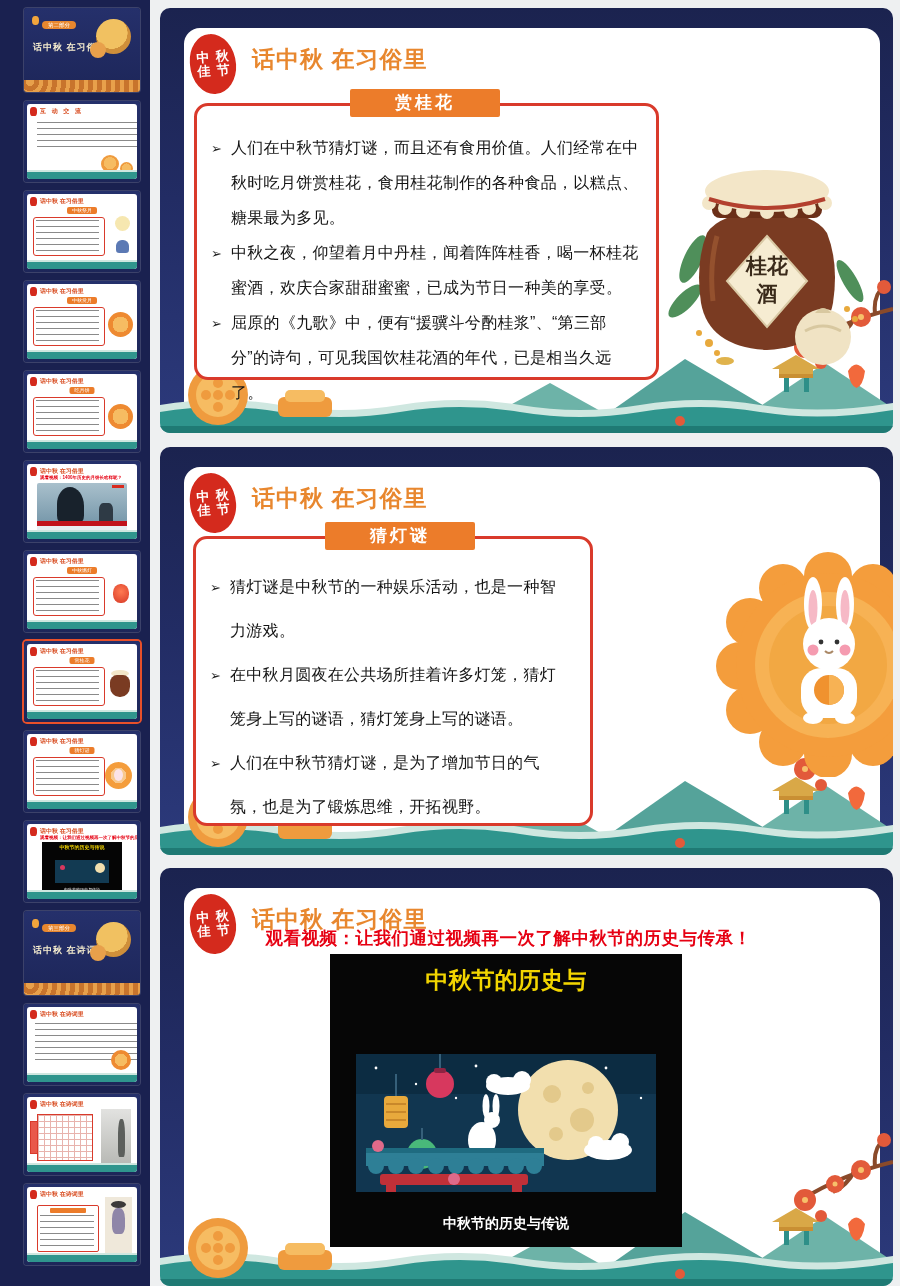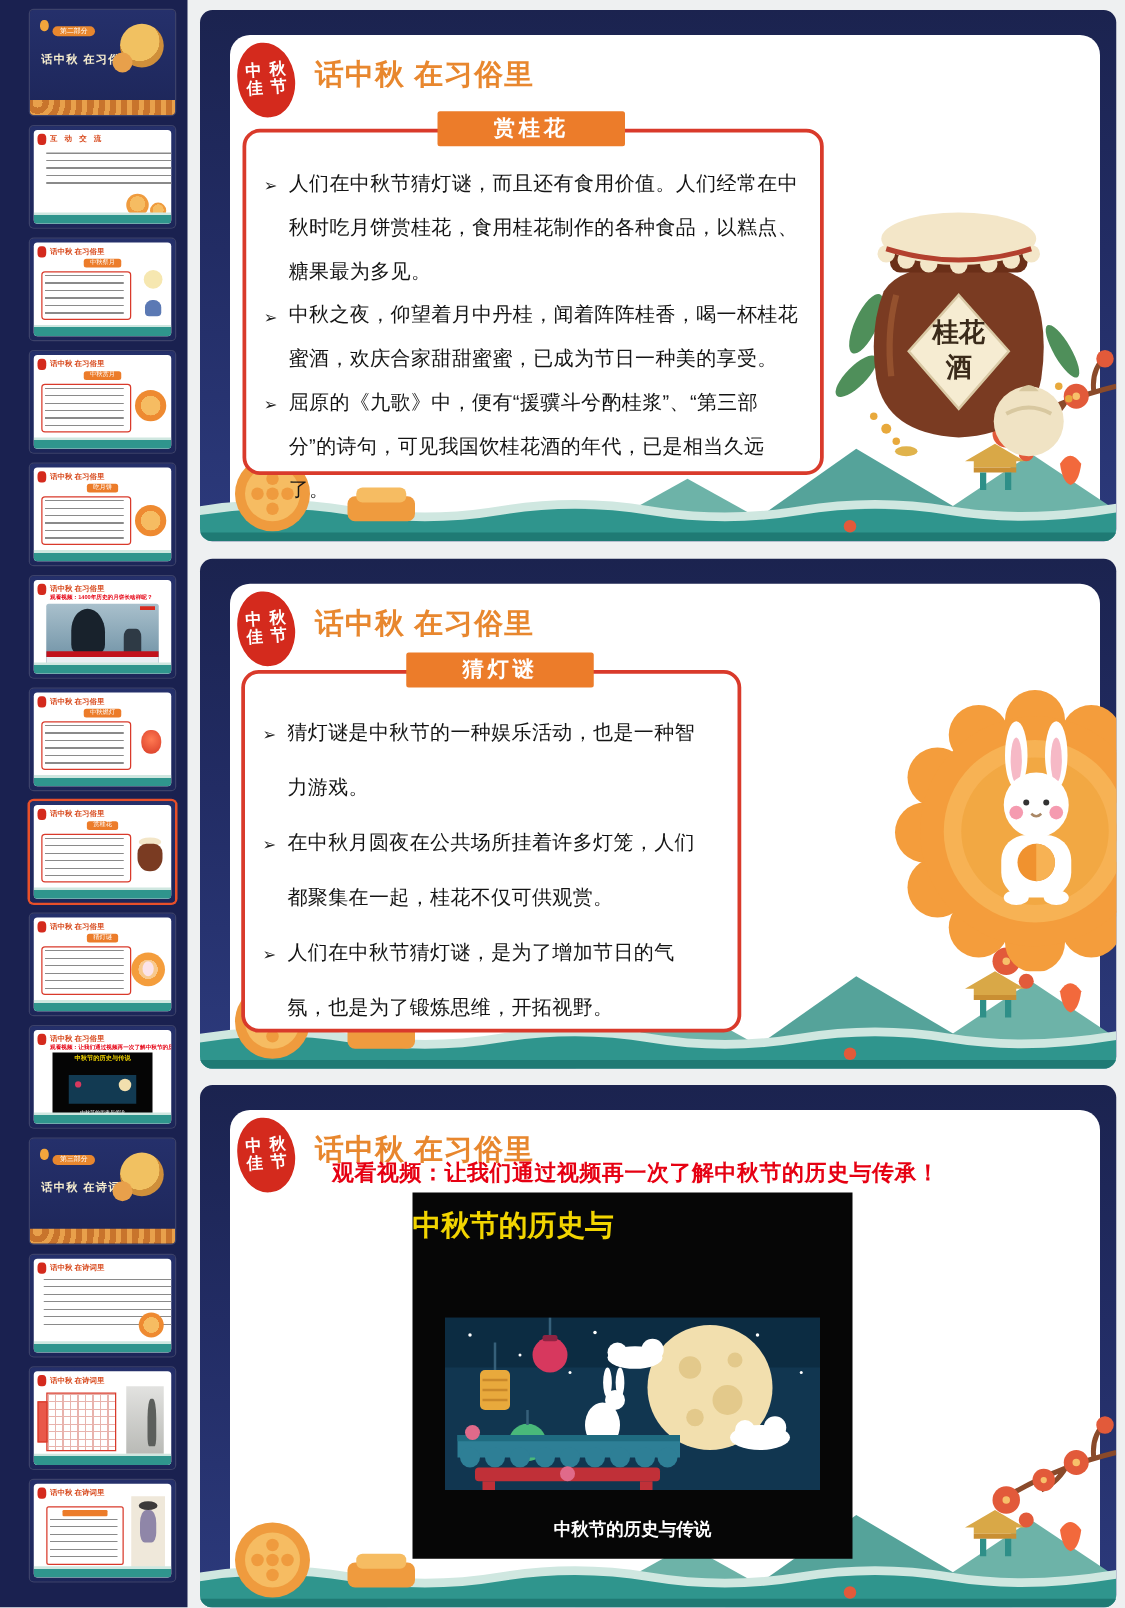--- a/index.html
+++ b/index.html
@@ -98,21 +98,21 @@
   #slide2 .textbox{left:33px;top:89px;width:400px;height:290px;padding:26px 20px 0 14px}
   .bullet{display:flex;align-items:flex-start;font-size:16px;color:#141414;letter-spacing:.3px}
   #slide1 .bullet{line-height:35px}
   #slide2 .bullet{line-height:44px}
   .bullet .mk{flex:0 0 20px;font-size:13px;padding-top:1px;color:#222}
   .illo-jar{position:absolute;left:505px;top:133px;width:205px;height:235px;z-index:8}
   .illo-cake{position:absolute;left:553px;top:95px;width:235px;height:235px;z-index:8}
   #slide3 .lead{position:absolute;left:28px;right:64px;top:58px;text-align:center;font-size:17.5px;
                 font-weight:bold;color:#e60012;z-index:9;letter-spacing:.5px}
   .videoBox{position:absolute;left:170px;top:86px;width:352px;height:293px;background:#060606;z-index:9}
-  .vtitle{margin-top:10px;color:#f2d500;font-size:23px;font-weight:bold;line-height:1.4}
+  .vtitle{margin-top:10px;text-align:center;color:#f2d500;font-size:23px;font-weight:bold;line-height:1.4}
   .vscene{position:absolute;left:26px;top:100px;width:300px;height:138px}
   .vcaption{position:absolute;left:0;right:0;bottom:14px;text-align:center;color:#fff;font-size:14px;font-weight:bold}
   .deco{position:absolute;left:0;bottom:0;width:733px;height:100px;z-index:7;pointer-events:none}
   .branch{position:absolute;right:0;bottom:46px;width:150px;height:120px;z-index:7;pointer-events:none}
 </style>
 </head>
 <body>
 
 <svg width="0" height="0" style="position:absolute">
   <defs>
@@ -536,21 +536,21 @@
   </div>
   <div class="slide-title">话中秋 在习俗里</div>
   <div class="tagbox">猜灯谜</div>
   <div class="textbox">
     <div class="bullet">
       <span class="mk">➢</span>
       <span>猜灯谜是中秋节的一种娱乐活动，也是一种智力游戏。</span>
     </div>
     <div class="bullet">
       <span class="mk">➢</span>
-      <span>在中秋月圆夜在公共场所挂着许多灯笼，人们都聚集在一起，桂花不仅可供观赏。</span>
+      <span>在中秋月圆夜在公共场所挂着许多灯笼，猜灯笼身上写的谜语，猜灯笼身上写的谜语。</span>
     </div>
     <div class="bullet">
       <span class="mk">➢</span>
       <span>人们在中秋节猜灯谜，是为了增加节日的气氛，也是为了锻炼思维，开拓视野。</span>
     </div>
   </div>
   <svg class="illo-cake">
       <use href="#rabbitCake"></use>
     </svg>
   <svg class="deco">

